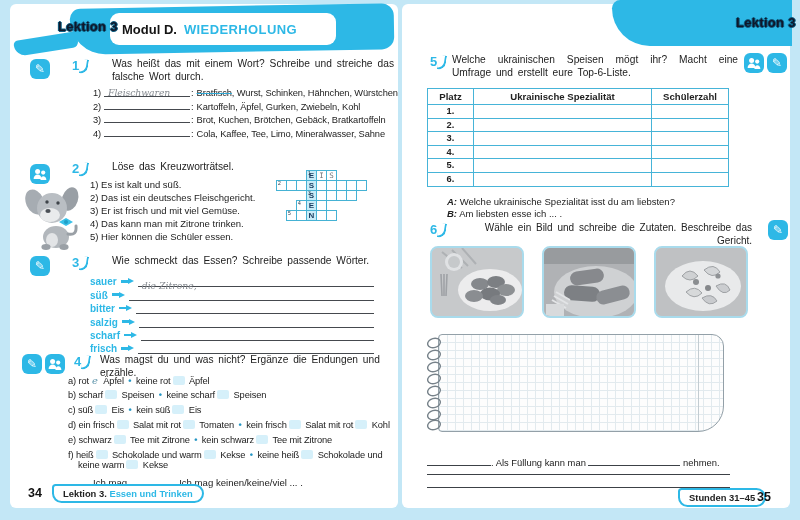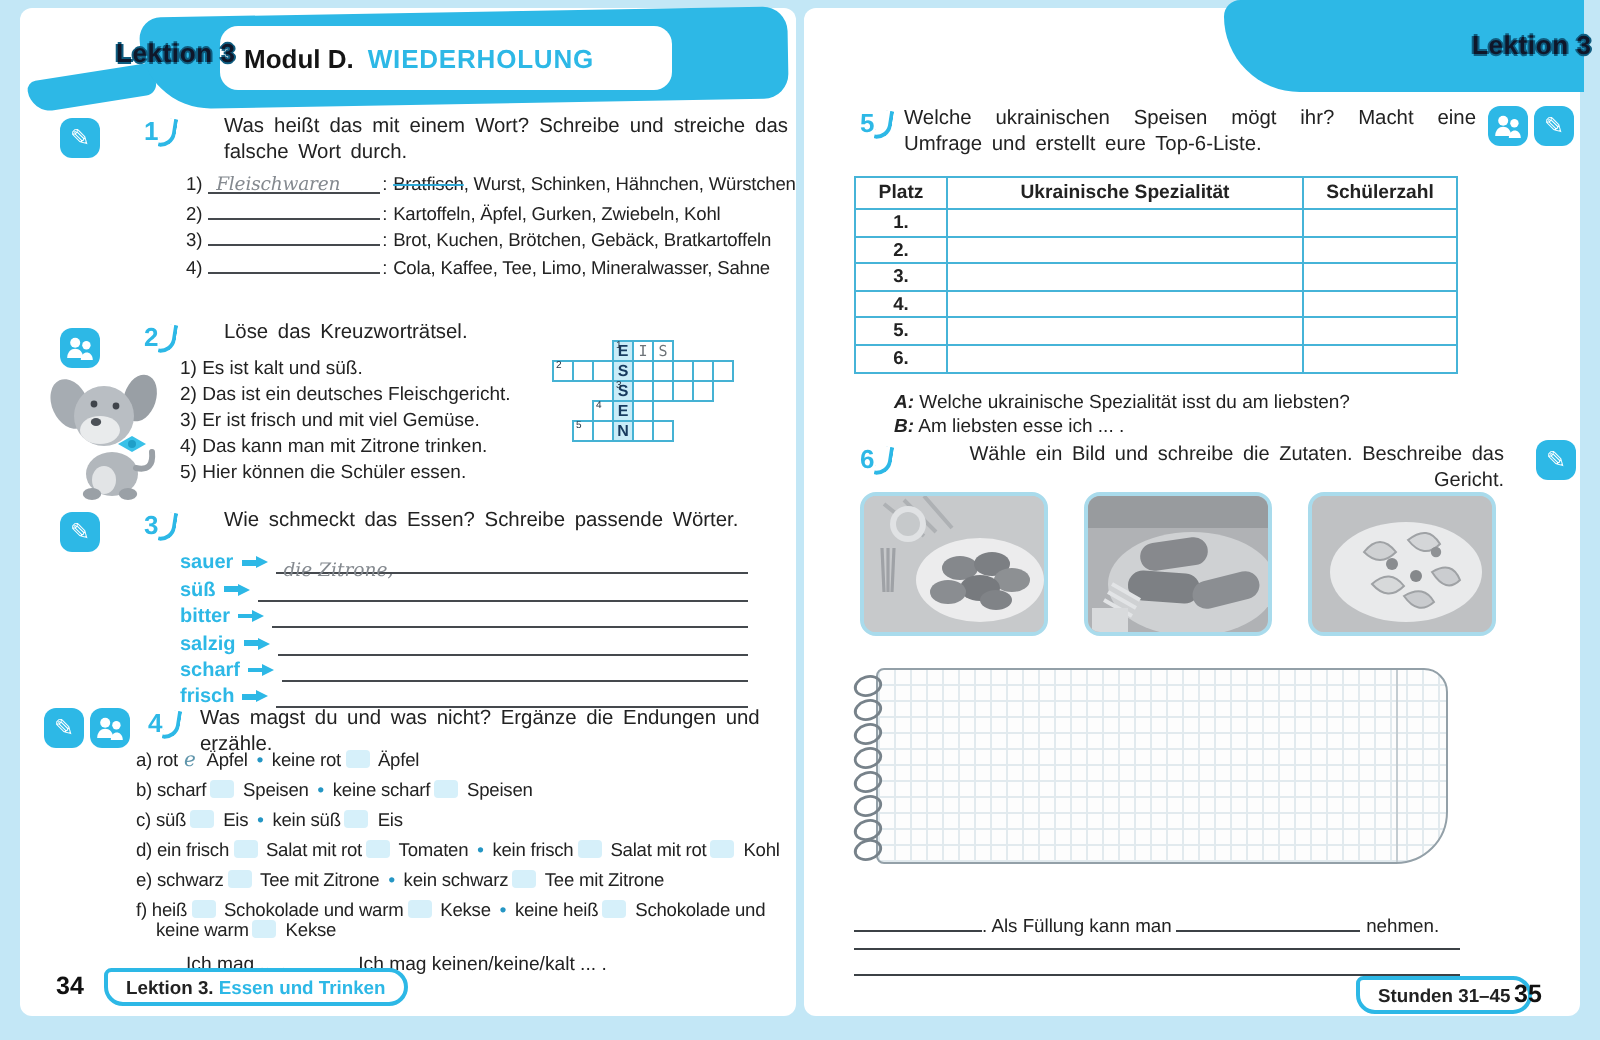--- a/index.html
+++ b/index.html
@@ -289,21 +289,21 @@
   <div class="extitle" style="left:100px;top:354px;width:294px;text-align:left">Was magst du und was nicht? Ergänze die Endungen und erzähle.</div>
   <div class="ex4-lines" id="ex4-lines">
       <div class="ex4-line">a) rot<i class="hw2">e</i> Äpfel <span class="dot">•</span> keine rot<span class="blank"></span> Äpfel</div>
       <div class="ex4-line">b) scharf<span class="blank"></span> Speisen <span class="dot">•</span> keine scharf<span class="blank"></span> Speisen</div>
       <div class="ex4-line">c) süß<span class="blank"></span> Eis <span class="dot">•</span> kein süß<span class="blank"></span> Eis</div>
       <div class="ex4-line">d) ein frisch<span class="blank"></span> Salat mit rot<span class="blank"></span> Tomaten <span class="dot">•</span> kein frisch<span class="blank"></span> Salat mit rot<span class="blank"></span> Kohl</div>
       <div class="ex4-line">e) schwarz<span class="blank"></span> Tee mit Zitrone <span class="dot">•</span> kein schwarz<span class="blank"></span> Tee mit Zitrone</div>
       <div class="ex4-line">f) heiß<span class="blank"></span> Schokolade und warm<span class="blank"></span> Kekse <span class="dot">•</span> keine heiß<span class="blank"></span> Schokolade und<br><span class="ind"></span>keine warm<span class="blank"></span> Kekse</div>
     </div>
   <div class="mag">
-    <span>Ich mag ... .</span><span class="gap"></span><span>Ich mag keinen/keine/kalt ... .</span>
+    <span>Ich mag ... .</span><span class="gap"></span><span>Ich mag keinen/keine/viel ... .</span>
   </div>
 
   <div class="pgnum" style="left:28px;top:486px">34</div>
   <div class="fbadge" style="left:52px;top:484px">
     <span>Lektion 3.</span>&nbsp;<span class="acc">Essen und Trinken</span>
   </div>
 
   <div class="page pr"></div>
   <div class="banner-r"></div>
   <div class="lek-badge" style="left:736px;top:15px">Lektion 3</div>

